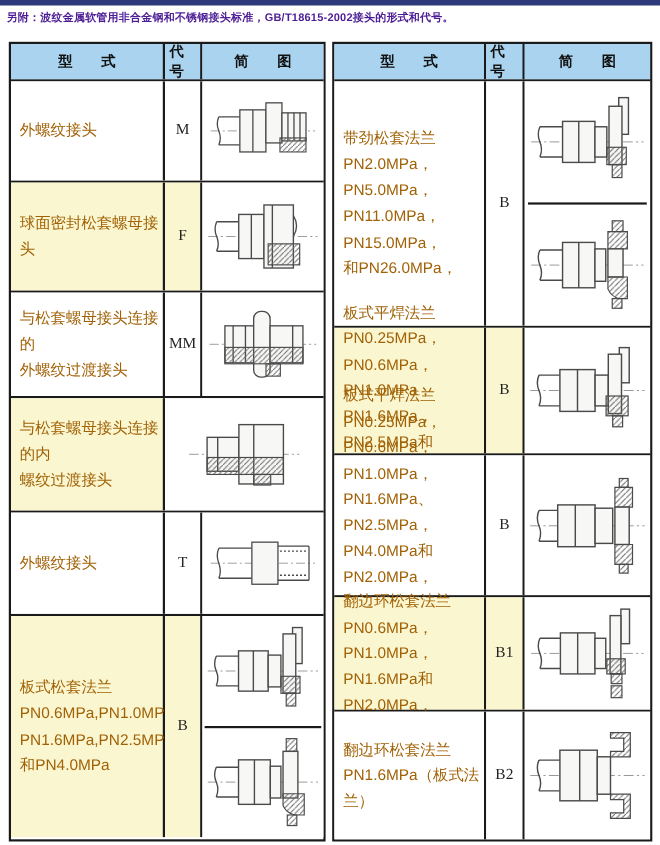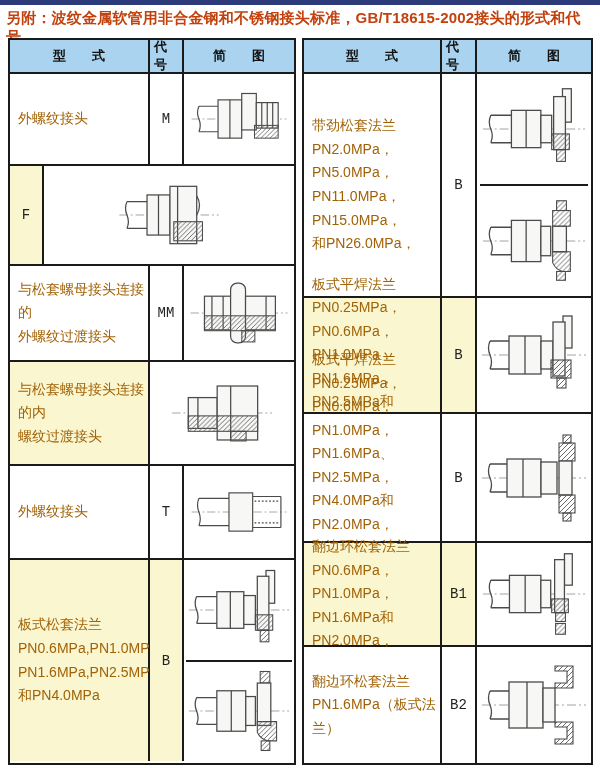--- a/index.html
+++ b/index.html
@@ -1,33 +1,33 @@
 <!DOCTYPE html>
 <html><head>
 <meta charset="utf-8">
 <style>
   html,body{margin:0;padding:0;background:#fff;}
   body{width:600px;height:768px;position:relative;overflow:hidden;
        font-family:"Liberation Sans", sans-serif;color:#1a1a1a;}
   .topbar{position:absolute;top:0;left:0;width:600px;height:5px;background:#2c3a7a;}
   .doc-title{position:absolute;top:9px;left:6px;width:590px;
-       font-size:15px;font-weight:bold;color:#c2410c;letter-spacing:0.2px;}
+       font-size:10px;font-weight:bold;color:#4c1d95;letter-spacing:0.2px;}
   .tables{position:absolute;top:38px;left:8px;width:585px;display:flex;gap:6px;}
   .tbl{border:2px solid #1a1a1a;background:#fff;box-sizing:border-box;}
   .tbl-left{width:288px;}
   .tbl-right{width:291px;}
   .row{display:flex;border-bottom:2px solid #1a1a1a;box-sizing:border-box;}
   .row:last-child{border-bottom:none;}
   .cell{box-sizing:border-box;display:flex;align-items:center;background:#fff;}
   .c-type{border-right:2px solid #1a1a1a;padding:4px 4px 4px 8px;
        font-size:14px;line-height:1.68;white-space:pre-line;color:#a16207;}
   .tbl-left .c-type{width:140px;}
   .tbl-right .c-type{width:138px;}
   .c-code{border-right:2px solid #1a1a1a;justify-content:center;
-       font-family:Liberation Mono, monospace;font-size:14px;color:#222;}
+       font-family:Liberation Serif, serif;font-size:14px;color:#222;}
   .tbl-left .c-code{width:34px;}
   .tbl-right .c-code{width:35px;}
   .c-diag{flex:1;justify-content:center;align-items:center;background:#fff;}
   .c-diag-split{flex:1;display:flex;flex-direction:column;padding:0;}
   .sub{flex:1;display:flex;align-items:center;justify-content:center;box-sizing:border-box;}
   .sub:first-child{border-bottom:2px solid #1a1a1a;}
   .hdr .cell{background:#a9d3ee;justify-content:center;font-weight:bold;
        font-size:13px;padding:4px;color:#111;}
   .hl{background:#faf6d0;}
   
@@ -73,20 +73,21 @@
           <path class="ln" d="M45,24 V66"></path>
           <rect class="fl" x="58" y="17" width="16" height="40"></rect>
           <rect class="fl" x="74" y="27" width="24" height="28"></rect>
           <path class="ln" d="M80,27 V55 M86,27 V55 M92,27 V55"></path>
           <rect class="ht" x="72" y="52" width="26" height="14"></rect>
         </svg>
       </div>
     </div>
 
     <div class="row" style="height:100px">
+      <div class="cell c-type hl">球面密封松套螺母接头</div>
       <div class="cell c-code hl">F</div>
       <div class="cell c-diag">
         <svg width="106" height="86" viewBox="0 0 110 90">
           <path class="cl" d="M3,45 H107"></path>
           <path class="ln" d="M11,31 q-3,7 0,14 q3,7 0,14 M11,31 H32 M11,59 H32"></path>
           <rect class="fl" x="32" y="24" width="24" height="42"></rect>
           <path class="ln" d="M44,24 V66"></path>
           <rect class="fl" x="56" y="15" width="28" height="60"></rect>
           <path class="ln" d="M64,15 V75 M84,25 q6,10 0,20"></path>
           <rect class="ht" x="60" y="52" width="30" height="20"></rect>

